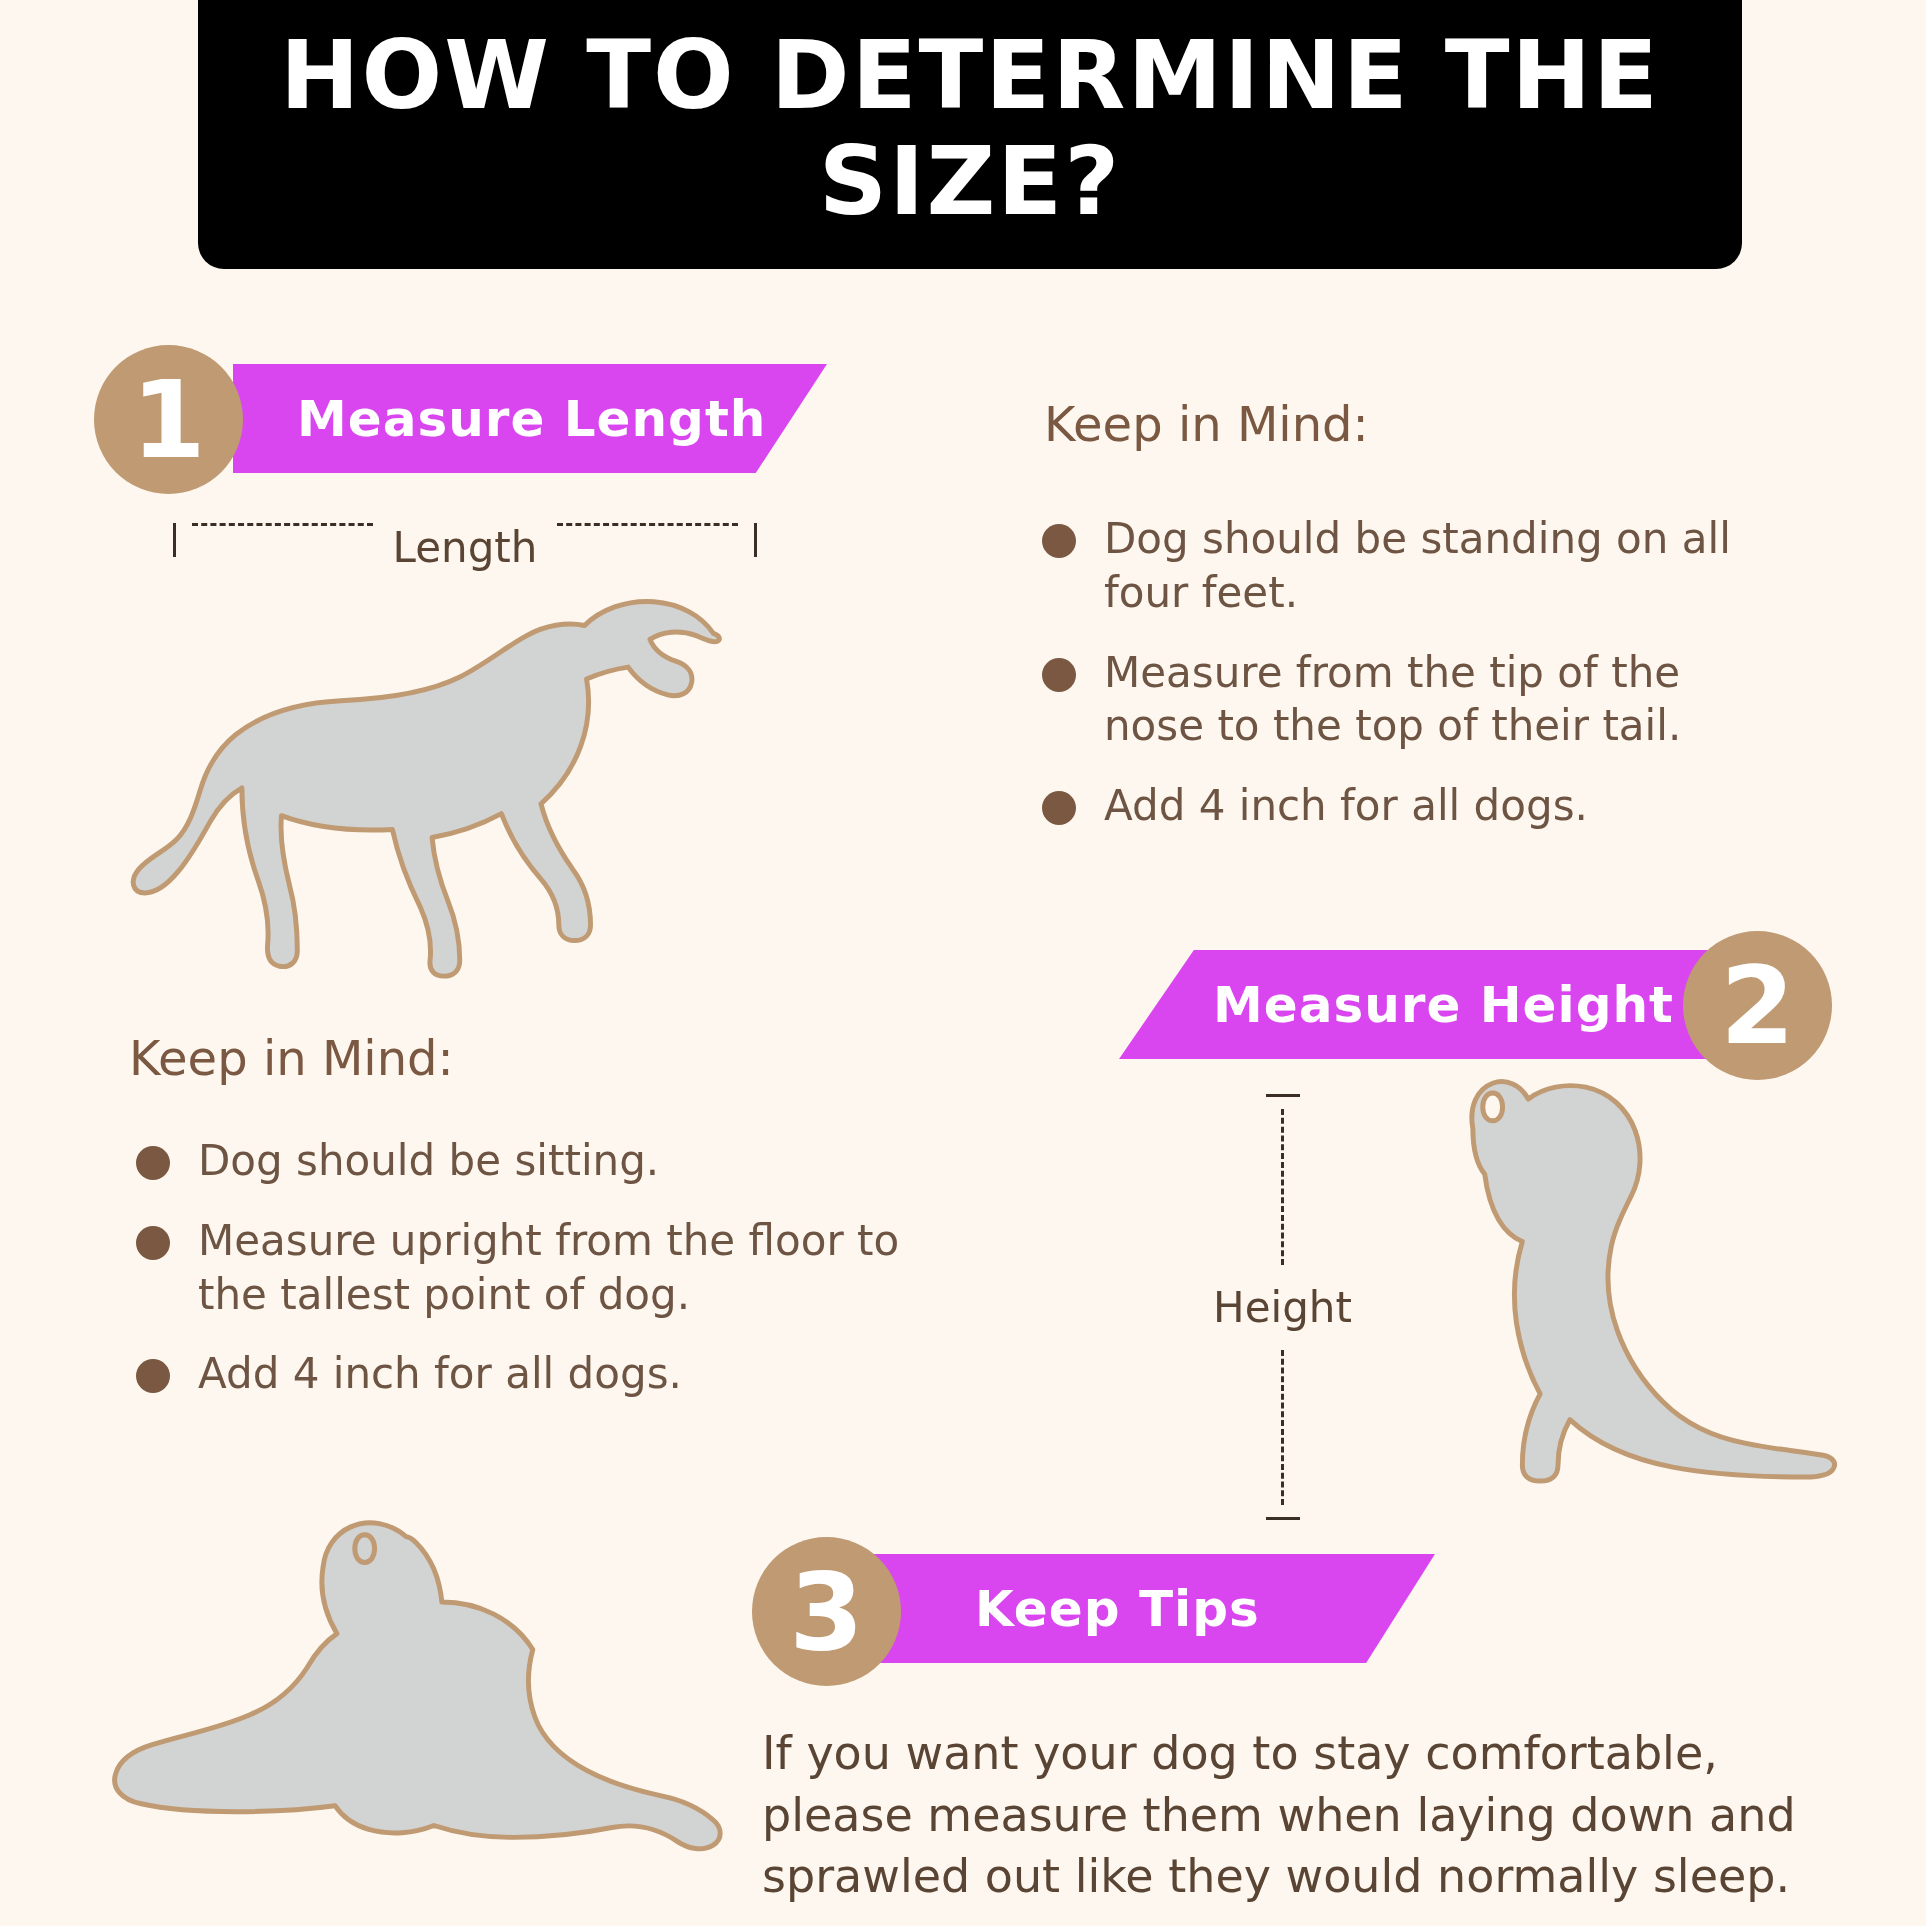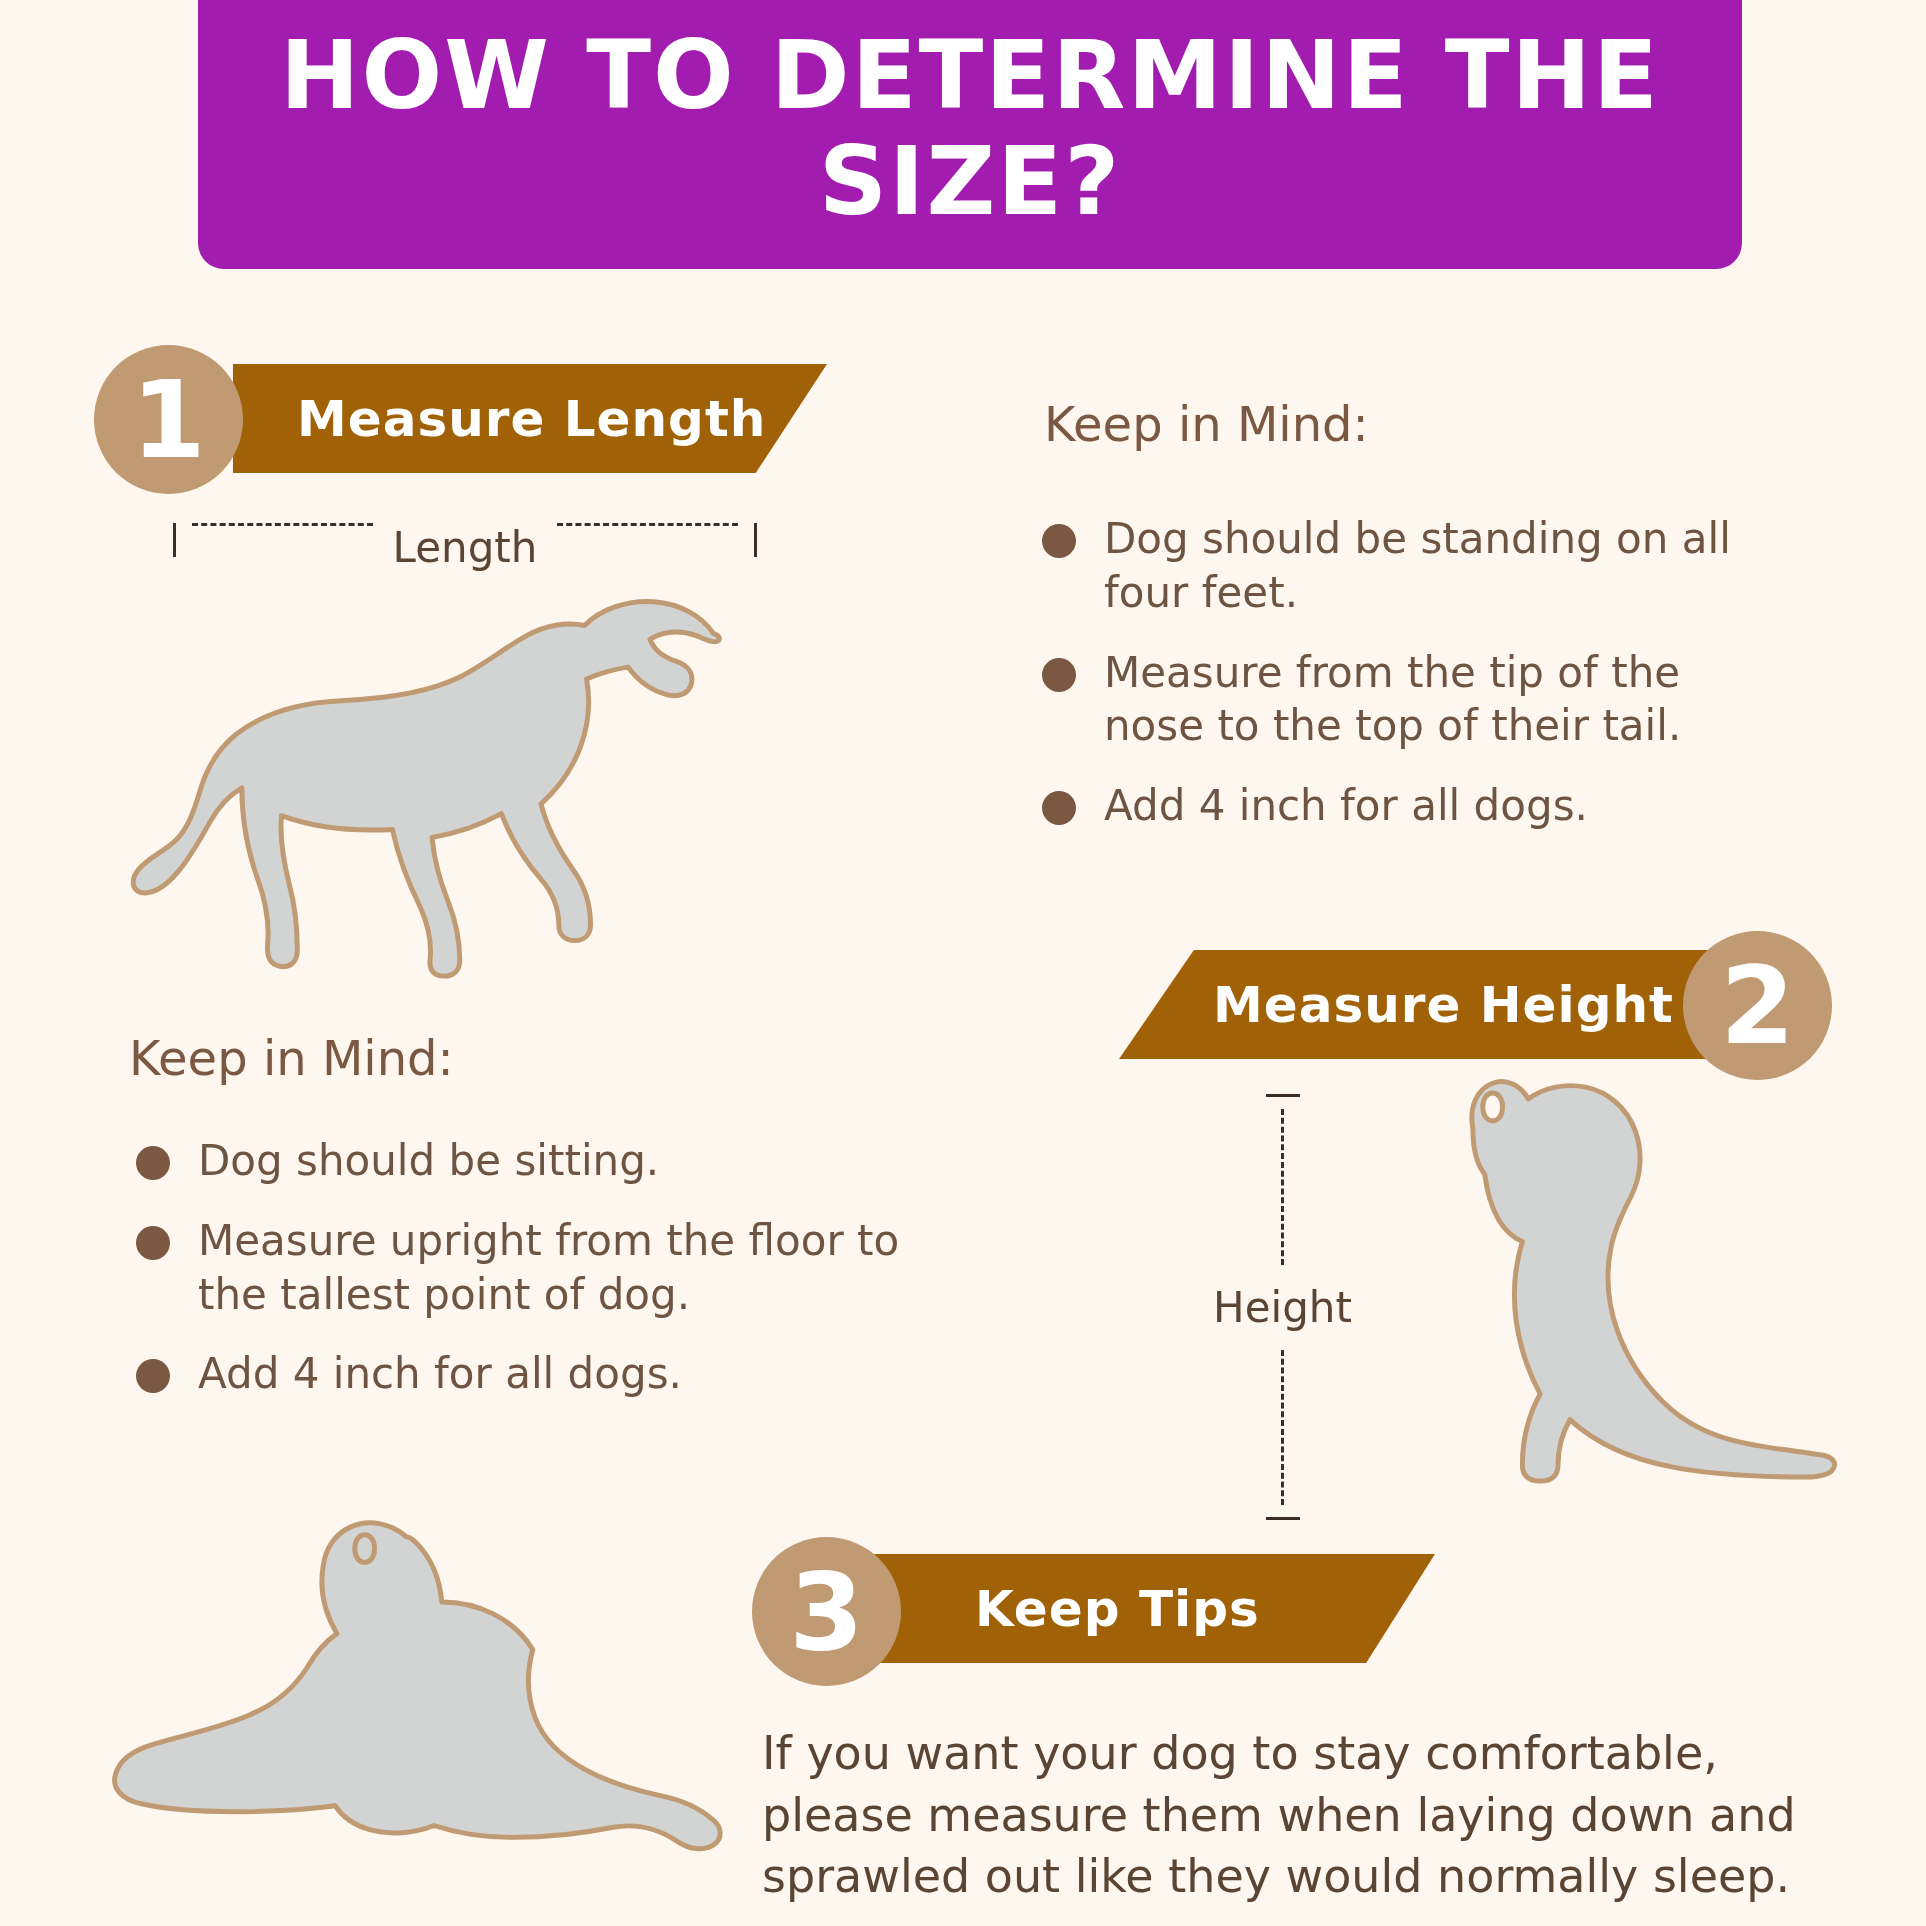--- a/index.html
+++ b/index.html
@@ -19,21 +19,21 @@
     width: 1927px;
     height: 1927px;
   }
 
   
   .header-banner {
     position: absolute;
     left: 198px;
     top: 0;
     width: 1544px;
-    background: #a21caf;
+    background: #000000;
     border-bottom-left-radius: 26px;
     border-bottom-right-radius: 26px;
     padding: 22px 30px 34px 30px;
     box-sizing: border-box;
     text-align: center;
   }
   .header-title {
     color: #ffffff;
     font-family: "DejaVu Sans", sans-serif;
     font-weight: bold;
@@ -57,21 +57,21 @@
     font-size: 107px;
     display: flex;
     align-items: center;
     justify-content: center;
     z-index: 3;
     box-sizing: border-box;
   }
   .ribbon {
     position: absolute;
     height: 109px;
-    background: #a16207;
+    background: #d946ef;
     display: flex;
     align-items: center;
     z-index: 2;
     box-sizing: border-box;
   }
   .ribbon-label {
     color: #ffffff;
     font-family: "DejaVu Sans", sans-serif;
     font-weight: bold;
     font-size: 50px;

